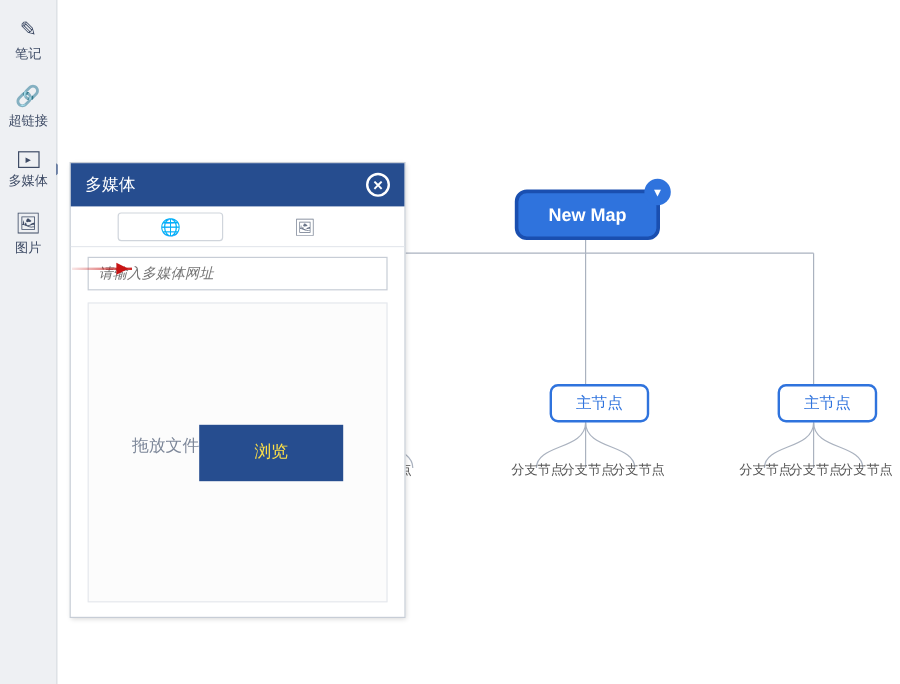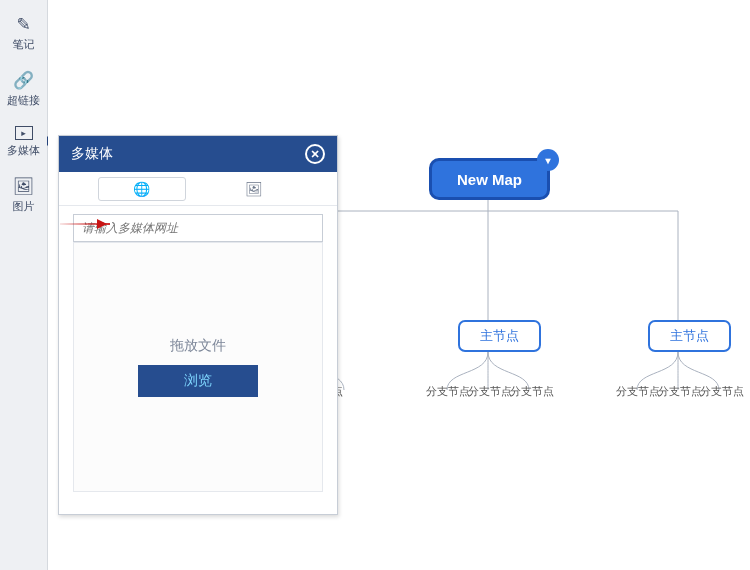--- a/index.html
+++ b/index.html
@@ -17,23 +17,23 @@
 .leaf{position:absolute;font-size:11px;color:#555}
 .panel{position:absolute;left:58px;top:135px;width:280px;height:380px;background:#fff;border:1px solid #c7cdd6;box-shadow:1px 2px 4px rgba(0,0,0,.15)}
 .panel-hd{height:36px;background:#264d8f;color:#fff;display:flex;align-items:center;padding:0 12px}
 .panel-hd .ttl{font-size:14px;flex:1}
 .panel-close{width:20px;height:20px;border:2px solid #fff;border-radius:50%;display:flex;align-items:center;justify-content:center;font-size:11px;cursor:pointer;font-weight:bold}
 .tabs{display:flex;height:34px;align-items:center;justify-content:center;gap:24px;border-bottom:1px solid #e5e8ed}
 .tab{width:88px;height:24px;display:flex;align-items:center;justify-content:center;font-size:14px;color:#6b7689;cursor:pointer}
 .tab.active{background:#fff;border:1px solid #d0d5dc;border-radius:3px;color:#2f5aa8}
 .panel-body{padding:8px 14px 14px}
 .url-in{width:100%;height:28px;border:1px solid #c7cdd6;padding:0 8px;font-size:12px;font-style:italic;color:#aaa;outline:none}
-.drop{height:250px;background:#fcfcfc;border:1px solid #e5e8ed;display:flex;flex-direction:column;align-items:center;justify-content:center}
+.drop{margin-top:10px;height:250px;background:#fcfcfc;border:1px solid #e5e8ed;display:flex;flex-direction:row;align-items:center;justify-content:center}
 .drop-txt{font-size:14px;color:#7d8799;margin-bottom:10px}
-.browse{width:120px;height:32px;background:#264d8f;color:#7dd3fc;border:none;font-size:14px;cursor:pointer}
+.browse{width:120px;height:47px;background:#264d8f;color:#fde047;border:none;font-size:14px;cursor:pointer}
 .arrow{position:absolute;left:55px;top:220px;width:55px;height:8px;z-index:5}
 .arrow::before{content:"";position:absolute;right:0;top:3px;width:50px;height:1.5px;background:linear-gradient(to right,rgba(200,20,20,.1),rgba(200,20,20,.9))}
 .arrow::after{content:"";position:absolute;right:-2px;top:-1px;border:5px solid transparent;border-left:10px solid #c81414}
 </style>
 </head>
 <body>
 
 <div class="sidebar">
   <div class="sb-item">
     <span class="icn">✎</span>

